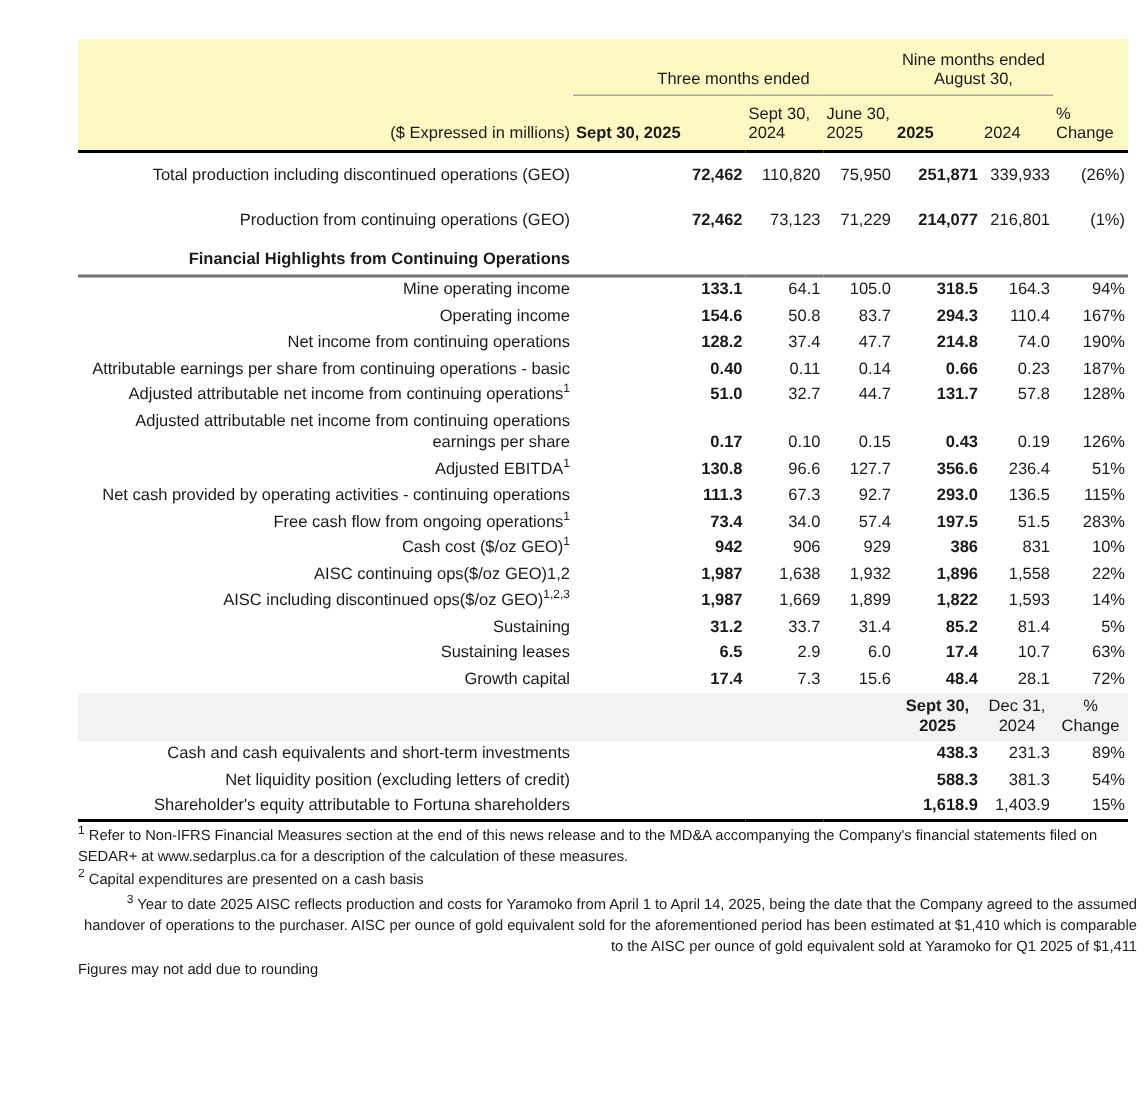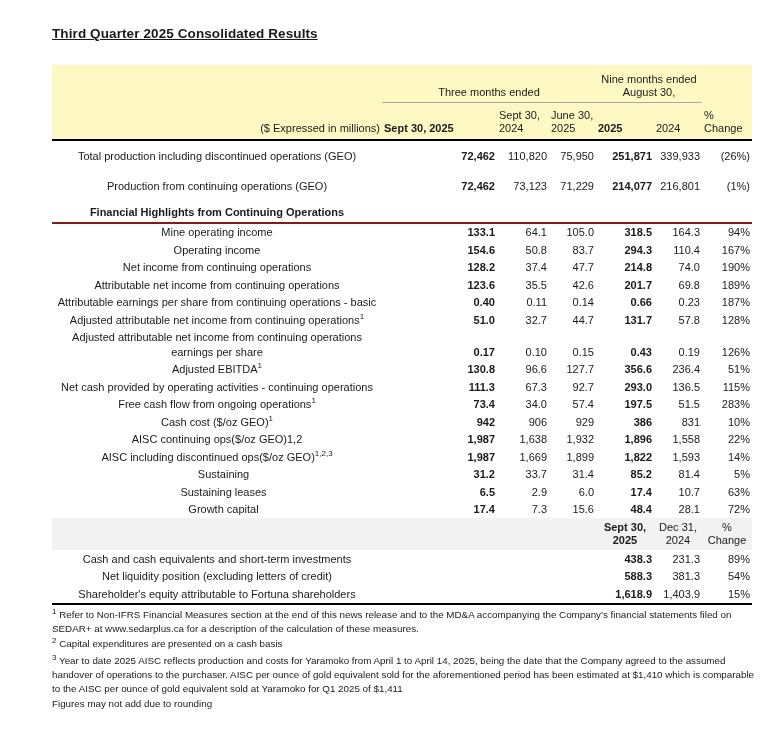--- a/index.html
+++ b/index.html
@@ -64,25 +64,25 @@
     padding-left: 2px;
   }
   .b { font-weight: bold; }
 
   tbody td {
     padding: 1.5px 2px;
     line-height: 14.5px;
     vertical-align: bottom;
   }
   td.num { text-align: right; white-space: nowrap; }
-  td.lbl { text-align: center; }
+  td.lbl { text-align: right; }
   tr.spaced td { padding-top: 8px; padding-bottom: 7px; }
   tr.section td {
     font-weight: bold;
-    border-bottom: 2px solid #7f1d1d;
+    border-bottom: 2px solid #737373;
     padding-top: 5px;
     padding-bottom: 2px;
   }
   tr.indent td.lbl { padding-left: 15px; }
   tr.subheader td {
     background: #f2f2f2;
     text-align: center;
     line-height: 13px;
     padding-top: 3px;
     padding-bottom: 3px;
@@ -90,28 +90,27 @@
   tr.lastrow td { border-bottom: 2.5px solid #000; }
   sup { font-size: 8px; vertical-align: super; line-height: 0; }
 
   .footnotes {
     width: 706px;
     margin-top: 3px;
     font-size: 9.8px;
     line-height: 14px;
   }
   .footnotes p { margin: 0 0 1px 0; }
-  .footnotes p.gap { margin-top: 3px; }
+  .footnotes p.gap { margin-top: 3px; text-align: right; }
 </style>
 </head>
 <body>
 
 <div class="page">
 
-  <h1 class="doc-title">Third Quarter 2025 Consolidated Results</h1>
 
   <table class="results">
     <colgroup>
       <col class="c-label">
         <col class="c-1">
         <col class="c-2">
         <col class="c-3">
         <col class="c-4">
         <col class="c-5">
         <col class="c-6">
@@ -185,29 +184,20 @@
         <tr>
           <td class="lbl"><span>Net income from continuing operations</span></td>
           <td class="num b">128.2</td>
           <td class="num">37.4</td>
           <td class="num">47.7</td>
           <td class="num b">214.8</td>
           <td class="num">74.0</td>
           <td class="num">190%</td>
         </tr>
         <tr>
-          <td class="lbl"><span>Attributable net income from continuing operations</span></td>
-          <td class="num b">123.6</td>
-          <td class="num">35.5</td>
-          <td class="num">42.6</td>
-          <td class="num b">201.7</td>
-          <td class="num">69.8</td>
-          <td class="num">189%</td>
-        </tr>
-        <tr>
           <td class="lbl"><span>Attributable earnings per share from continuing operations - basic</span></td>
           <td class="num b">0.40</td>
           <td class="num">0.11</td>
           <td class="num">0.14</td>
           <td class="num b">0.66</td>
           <td class="num">0.23</td>
           <td class="num">187%</td>
         </tr>
         <tr>
           <td class="lbl"><span>Adjusted attributable net income from continuing operations</span><sup>1</sup></td>

